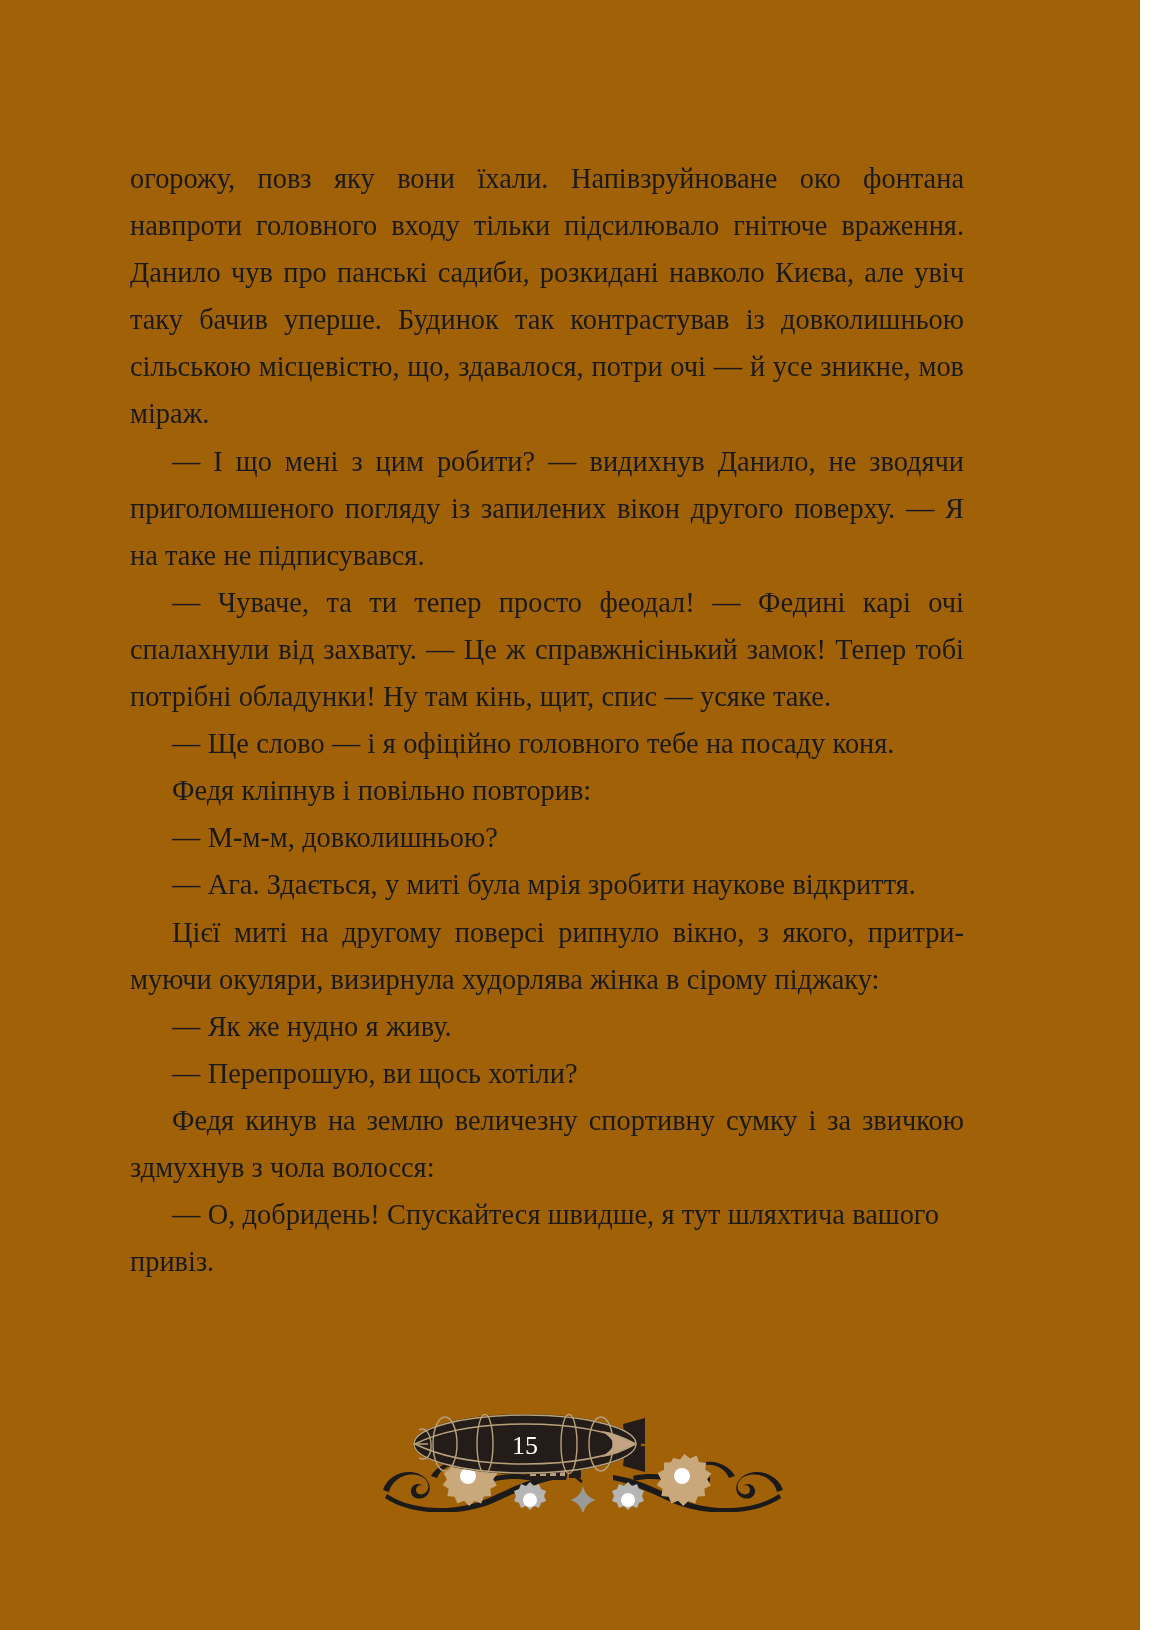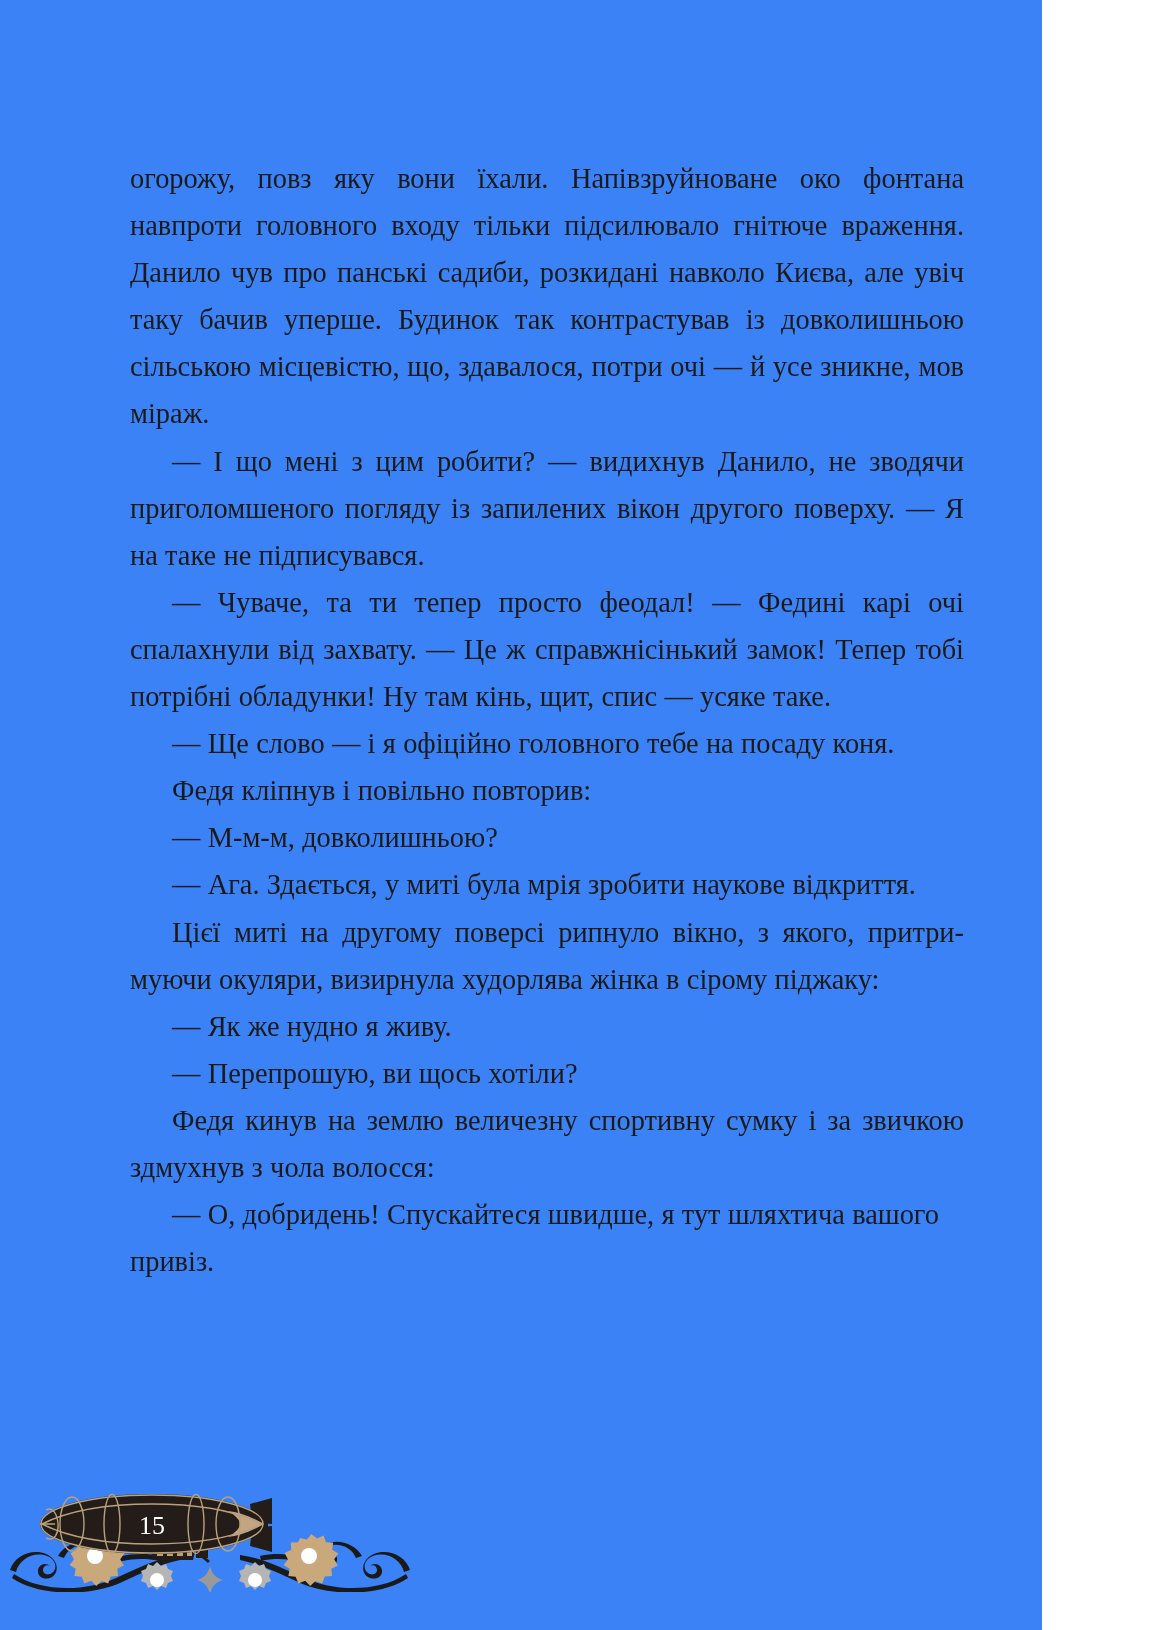--- a/index.html
+++ b/index.html
@@ -12,23 +12,23 @@
     height: 1630px;
     position: relative;
     font-family: "Liberation Serif", "DejaVu Serif", serif;
     color: #1a1a1a;
     overflow: hidden;
   }
 
   #page {
     position: absolute;
     left: 0; top: 0;
-    width: 1042px;
+    width: 1140px;
     height: 1630px;
-    background: #3b82f6;
+    background: #a16207;
   }
 
   #text-column {
     position: absolute;
     left: 130px;
     top: 155px;
     width: 834px;
   }
 
   p.para {
@@ -46,26 +46,26 @@
     text-indent: 0;
   }
   p.para:last-of-type {
     text-align: left;
   }
 
   
   #footer-ornament {
     position: absolute;
     left: 0;
-    top: 1452px;
+    top: 1372px;
     width: 1166px;
     height: 140px;
     display: flex;
     align-items: center;
-    justify-content: flex-start;
+    justify-content: center;
   }
   #footer-ornament svg {
     display: block;
   }
   .page-number-text {
     font-family: "Liberation Serif", "DejaVu Serif", serif;
     font-size: 26px;
     fill: #ffffff;
   }
 </style>

